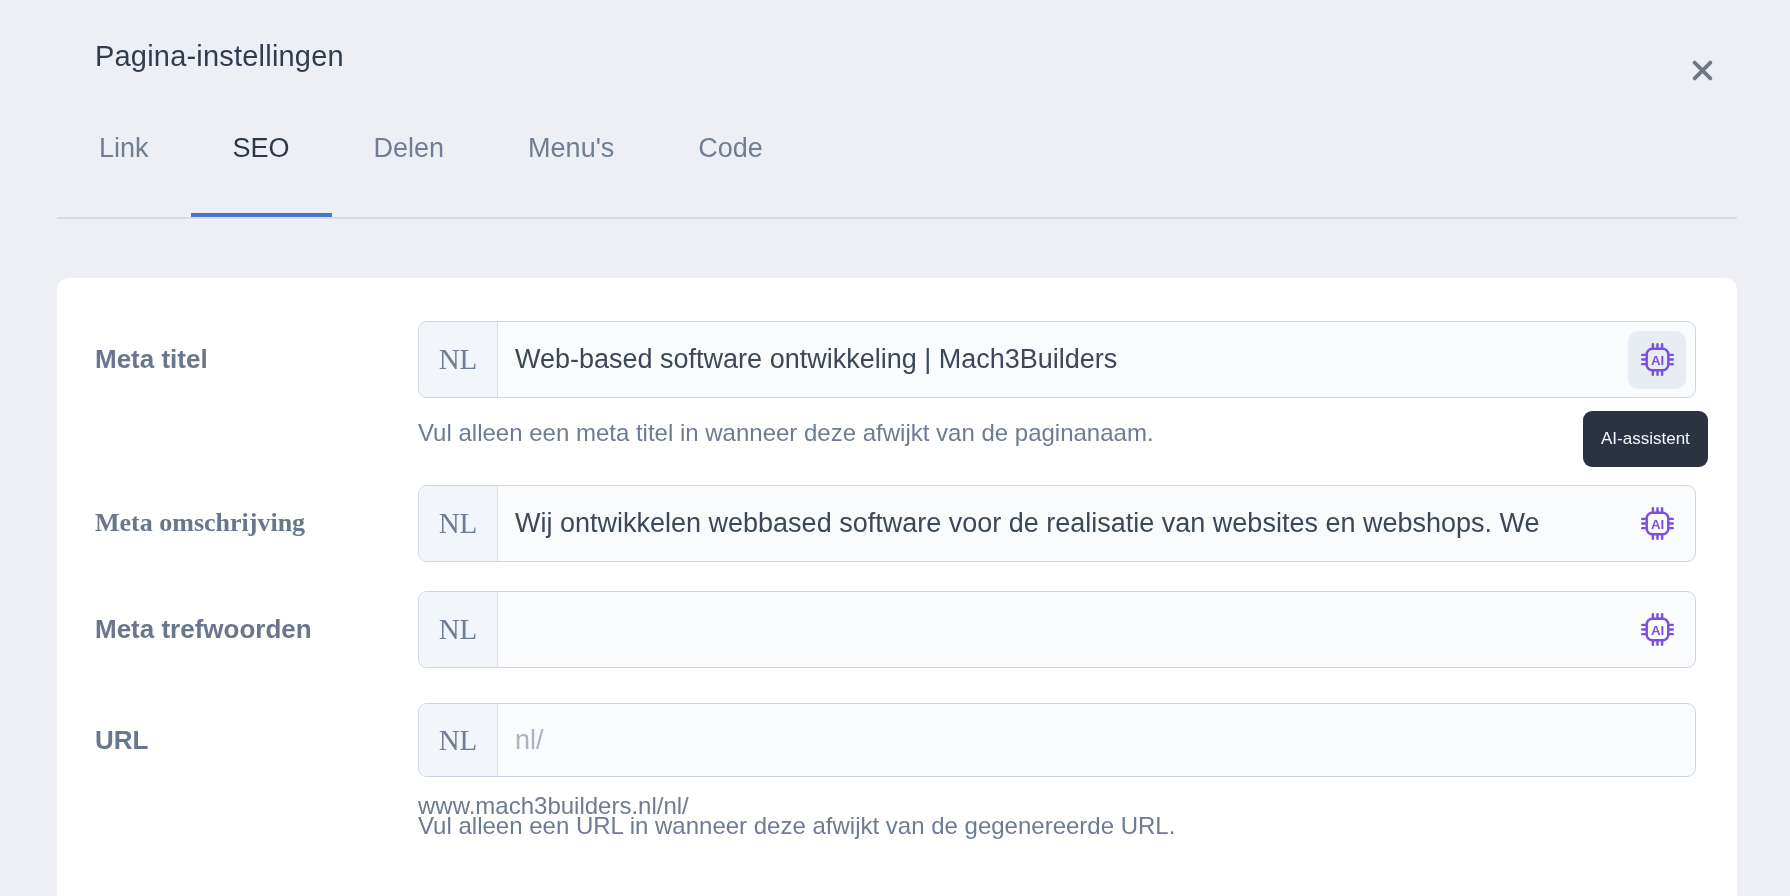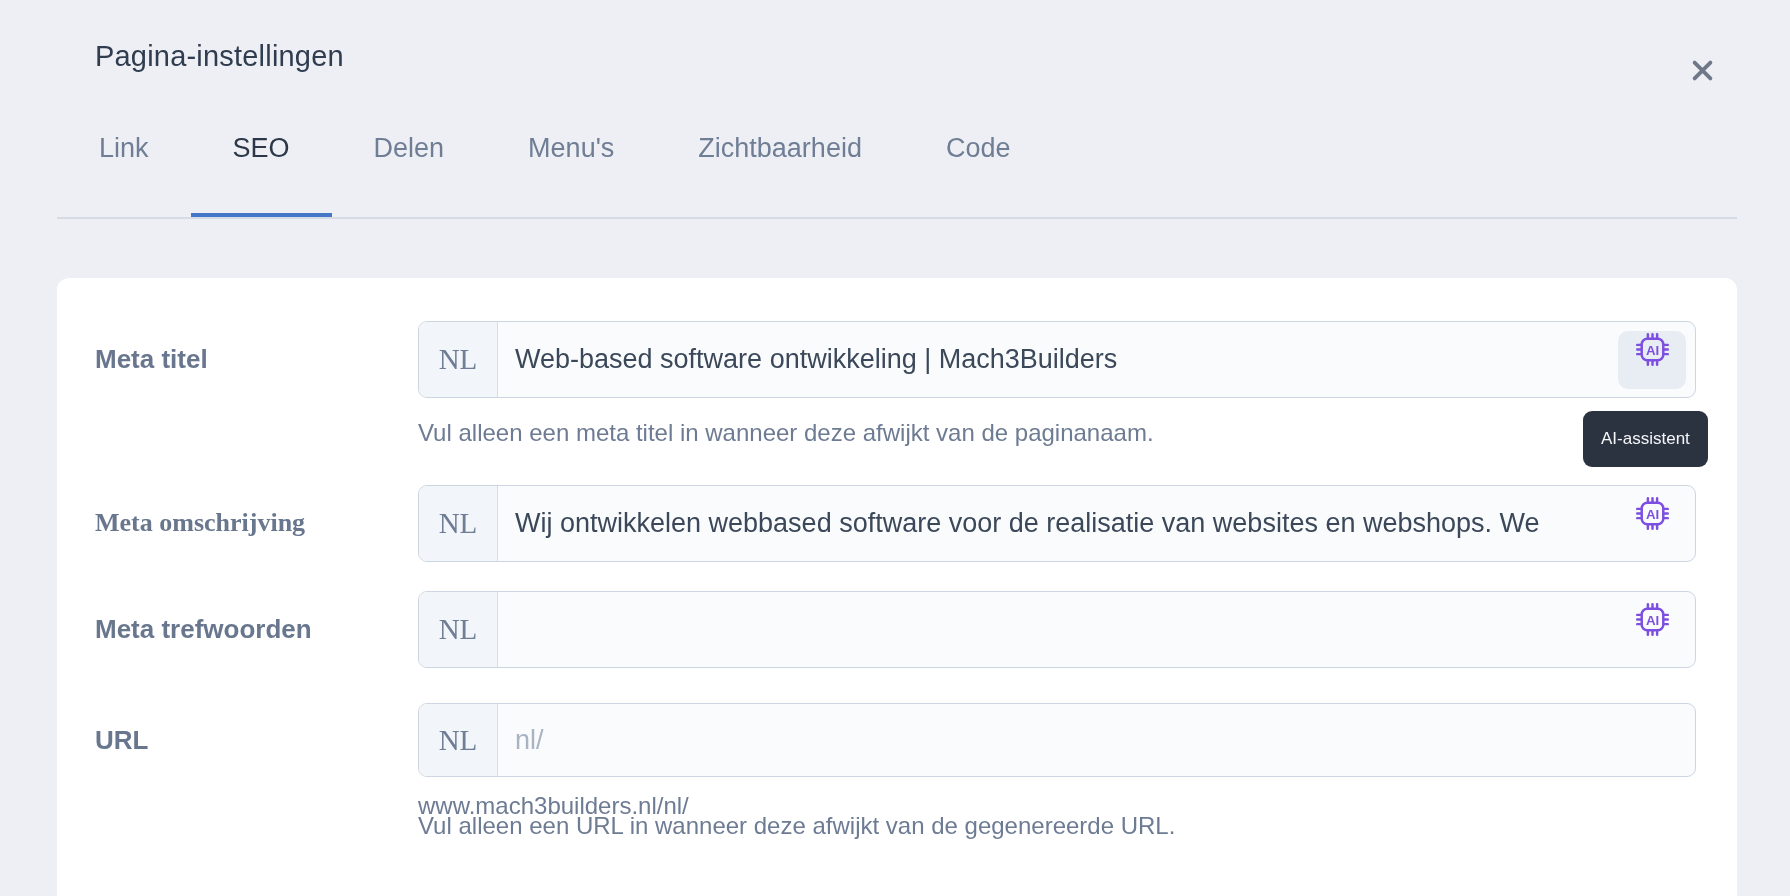--- a/index.html
+++ b/index.html
@@ -50,22 +50,22 @@
     font-size:29px; color:#6f7d95;font-family:Liberation Serif, serif;
   }
   .text-input {
     flex:1; min-width:0; border:none; outline:none; background:transparent;
     font-family:inherit; font-size:27px; color:#3b4859;
     padding:0 12px 0 17px;
   }
   .text-input::placeholder { color:#a9b3c4; }
   .ai-btn {
     position:absolute; right:9px; top:50%; transform:translateY(-50%);
-    width:68px; height:58px; border:none; background:transparent;
-    border-radius:10px; display:flex; align-items:flex-start; justify-content:center;
+    width:58px; height:58px; border:none; background:transparent;
+    border-radius:10px; display:flex; align-items:center; justify-content:center;
     cursor:pointer; padding:0;
   }
   .ai-btn.hovered { background:#e8ecf3; }
   .helper {
     position:absolute; left:361px; font-size:24px; color:#6d7b93;
     line-height:32px; white-space:nowrap;
   }
   .tooltip {
     position:absolute; left:1583px; top:411px; height:56px;
     padding:0 18px; background:#2b3240; color:#f5f6f8;
@@ -85,21 +85,20 @@
     <svg width="27" height="27" viewBox="0 0 24 24" fill="none" stroke="#6e7889" stroke-width="3.4" stroke-linecap="round">
       <path d="M5 5 L19 19 M19 5 L5 19"></path>
     </svg>
   </button>
 
   <div class="tabs">
     <div class="tab">Link</div>
     <div class="tab active">SEO</div>
     <div class="tab">Delen</div>
     <div class="tab">Menu's</div>
-    <div class="tab">Zichtbaarheid</div>
     <div class="tab">Code</div>
   </div>
 
   <div class="panel">
 
     <div class="field-label" style="top:66px;">Meta titel</div>
     <div class="input-wrap" style="top:43px;">
       <div class="nl-badge">NL</div>
       <input class="text-input" type="text" value="Web-based software ontwikkeling | Mach3Builders" style="">
       <button class="ai-btn hovered">

